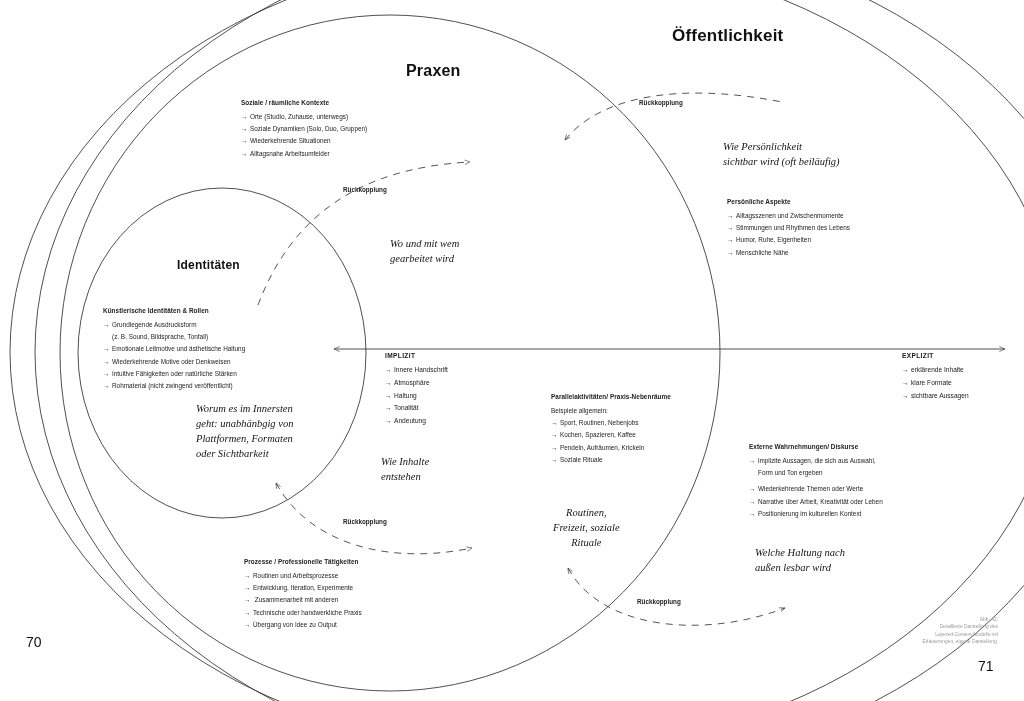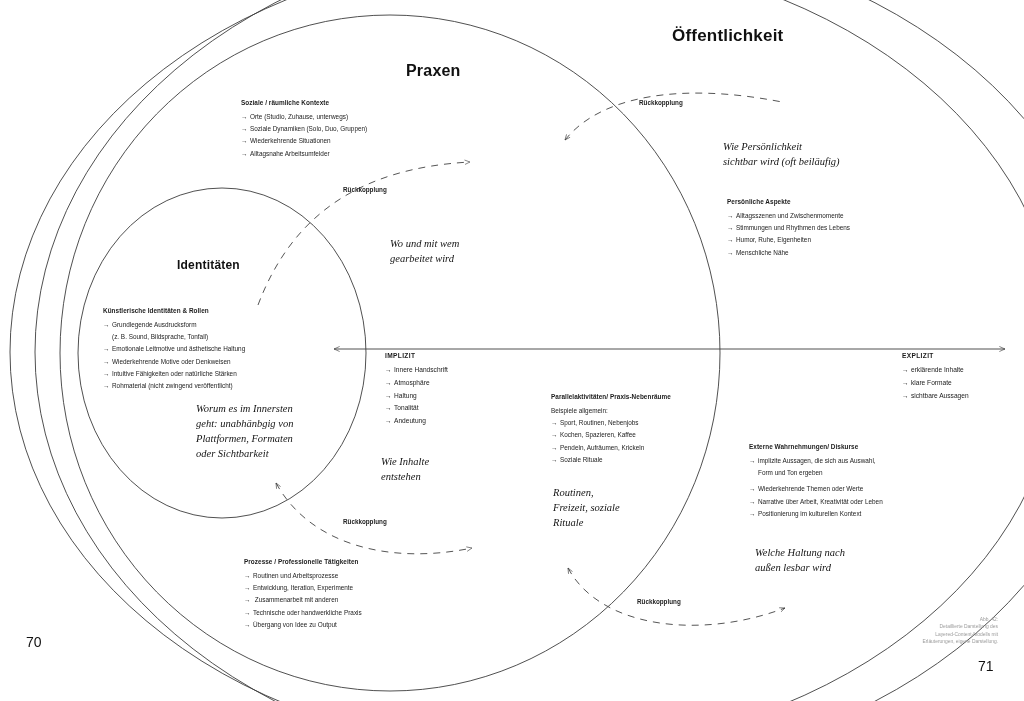--- a/index.html
+++ b/index.html
@@ -137,21 +137,21 @@
   </div>
 
   <div class="txt serif" style="left:196px;top:402px;white-space:pre-line;">Worum es im Innersten
 geht: unabhänbgig von
 Plattformen, Formaten
 oder Sichtbarkeit</div>
   <div class="txt serif" style="left:374px;top:237px;white-space:pre-line;margin-left:16px;">Wo und mit wem
 gearbeitet wird</div>
   <div class="txt serif" style="left:381px;top:455px;white-space:pre-line;">Wie Inhalte
 entstehen</div>
-  <div class="txt serif" style="left:553px;top:486px;white-space:pre-line;">Routinen,
+  <div class="txt serif" style="left:553px;top:506px;white-space:pre-line;text-align:center;">Routinen,
 Freizeit, soziale
 Rituale</div>
   <div class="txt serif" style="left:723px;top:140px;white-space:pre-line;">Wie Persönlichkeit
 sichtbar wird  (oft beiläufig)</div>
   <div class="txt serif" style="left:755px;top:546px;white-space:pre-line;">Welche Haltung nach
 außen lesbar wird</div>
 
   <div class="txt fb" style="left:343px;top:186px;">Rückkopplung</div>
   <div class="txt fb" style="left:639px;top:99px;">Rückkopplung</div>
   <div class="txt fb" style="left:343px;top:518px;">Rückkopplung</div>

